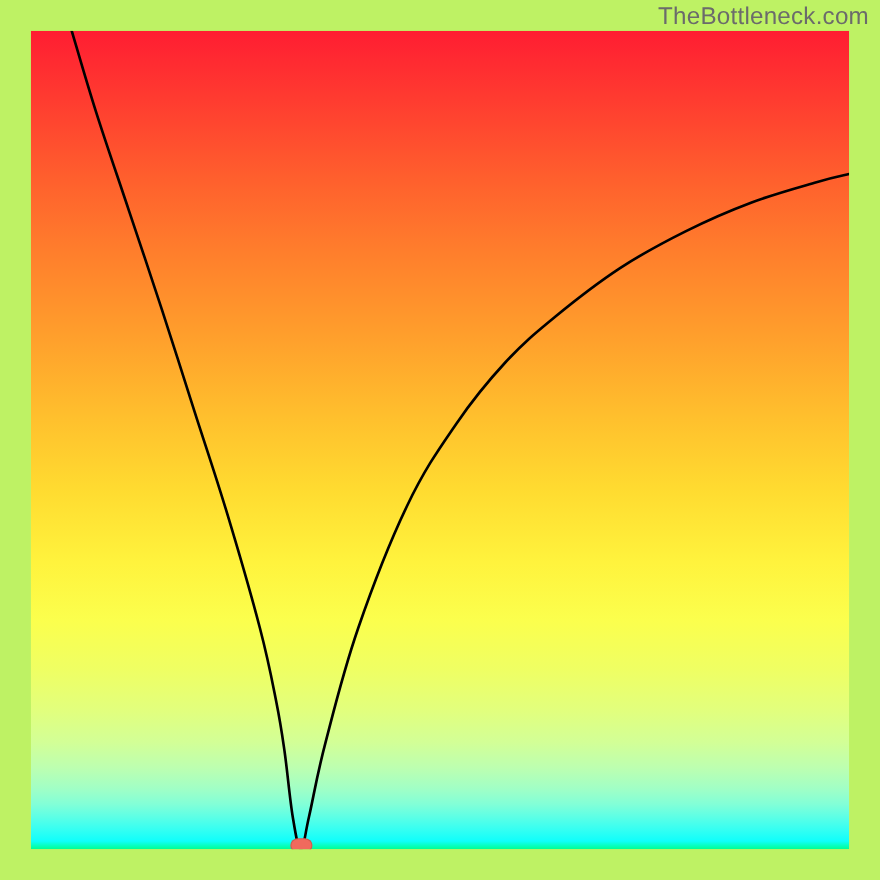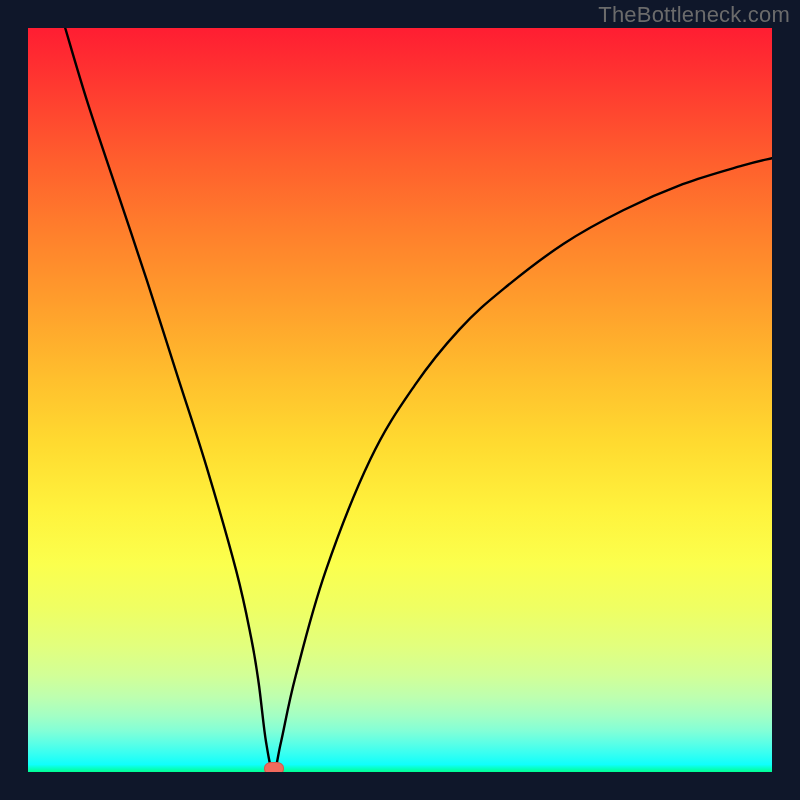--- a/index.html
+++ b/index.html
@@ -1,20 +1,20 @@
 <!DOCTYPE html>
 <html><head>
 <meta charset="utf-8">
 <style>
   * { margin: 0; padding: 0; box-sizing: border-box; }
   html, body { width: 800px; height: 800px; overflow: hidden; background: #000; }
   .frame {
     width: 800px;
     height: 800px;
-    background: #0f172a;
+    background: #bef264;
     position: relative;
   }
   .plot-area {
     position: absolute;
     left: 28px;
     top: 28px;
     width: 744px;
     height: 744px;
     overflow: hidden;
   }

